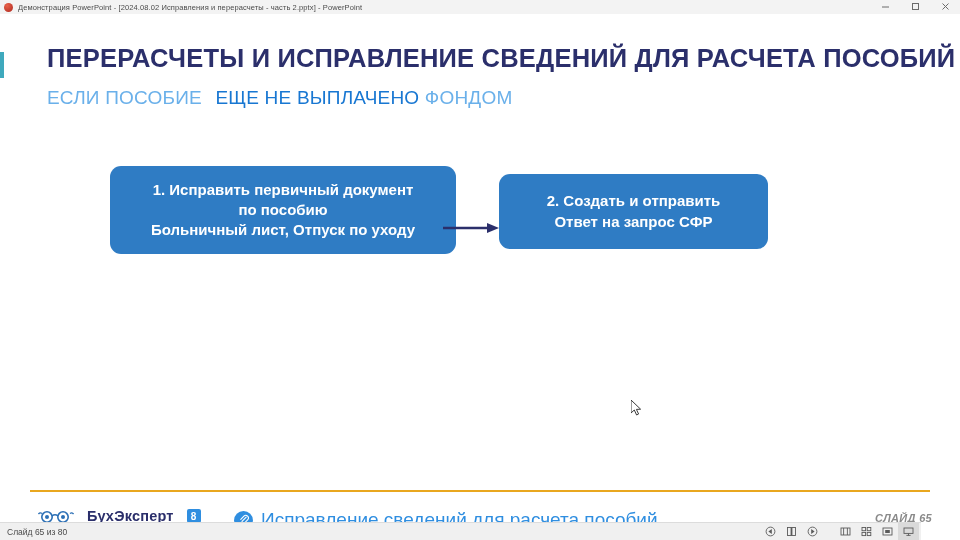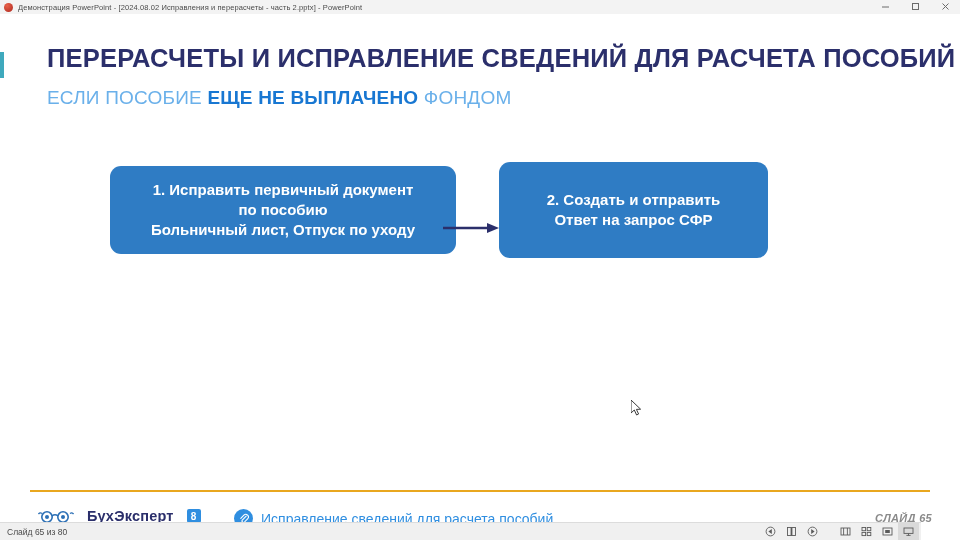--- a/index.html
+++ b/index.html
@@ -55,35 +55,35 @@
     position: absolute; left: 47px; top: 30px;
     font-size: 25.5px; font-weight: bold;
     color: #2b2f6b; letter-spacing: .2px;
     white-space: nowrap;
   }
   .slide-subtitle {
     position: absolute; left: 47px; top: 73px;
     font-size: 19px; color: #6ab0ea; letter-spacing: .2px;
     white-space: nowrap;
   }
-  .slide-subtitle .hl { color: #1877d2; font-weight: bold; }
+  .slide-subtitle .hl { color: #1877d2; font-weight: normal; margin-left: 8px; }
 
   
   .flowbox {
     position: absolute;
     background: #2f7cc4;
     border-radius: 11px;
     display: flex; flex-direction: column;
     align-items: center; justify-content: center;
     color: #ffffff; font-weight: bold;
     line-height: 1.35;
     text-align: center;
   }
   #box1 { left: 110px; top: 152px; width: 346px; height: 88px; font-size: 15px; }
-  #box2 { left: 499px; top: 148px; width: 269px; height: 96px; font-size: 15px; }
+  #box2 { left: 499px; top: 160px; width: 269px; height: 75px; font-size: 15px; }
   .flowbox .ln { display: block; white-space: nowrap; }
 
   .arrow {
     position: absolute; left: 443px; top: 206px;
     width: 56px; height: 12px;
   }
 
   
   .footer-rule {
     position: absolute; left: 30px; top: 476px;
@@ -105,21 +105,21 @@
   .footer-link {
     position: absolute; left: 234px; top: 495px;
     display: flex; align-items: center; gap: 8px;
   }
   .clip-circle {
     width: 19px; height: 19px; border-radius: 50%;
     background: #2f8ee0;
     display: flex; align-items: center; justify-content: center;
   }
   .footer-link-text {
-    font-size: 14px; color: #2f8ee0;
+    font-size: 19px; color: #2f8ee0;
     text-decoration: underline; white-space: nowrap;
   }
   .slide-number {
     position: absolute; right: 28px; top: 498px;
     font-size: 11px; font-style: italic; font-weight: bold;
     color: #8a8a8a; letter-spacing: .3px;
   }
 
   
   .statusbar {

